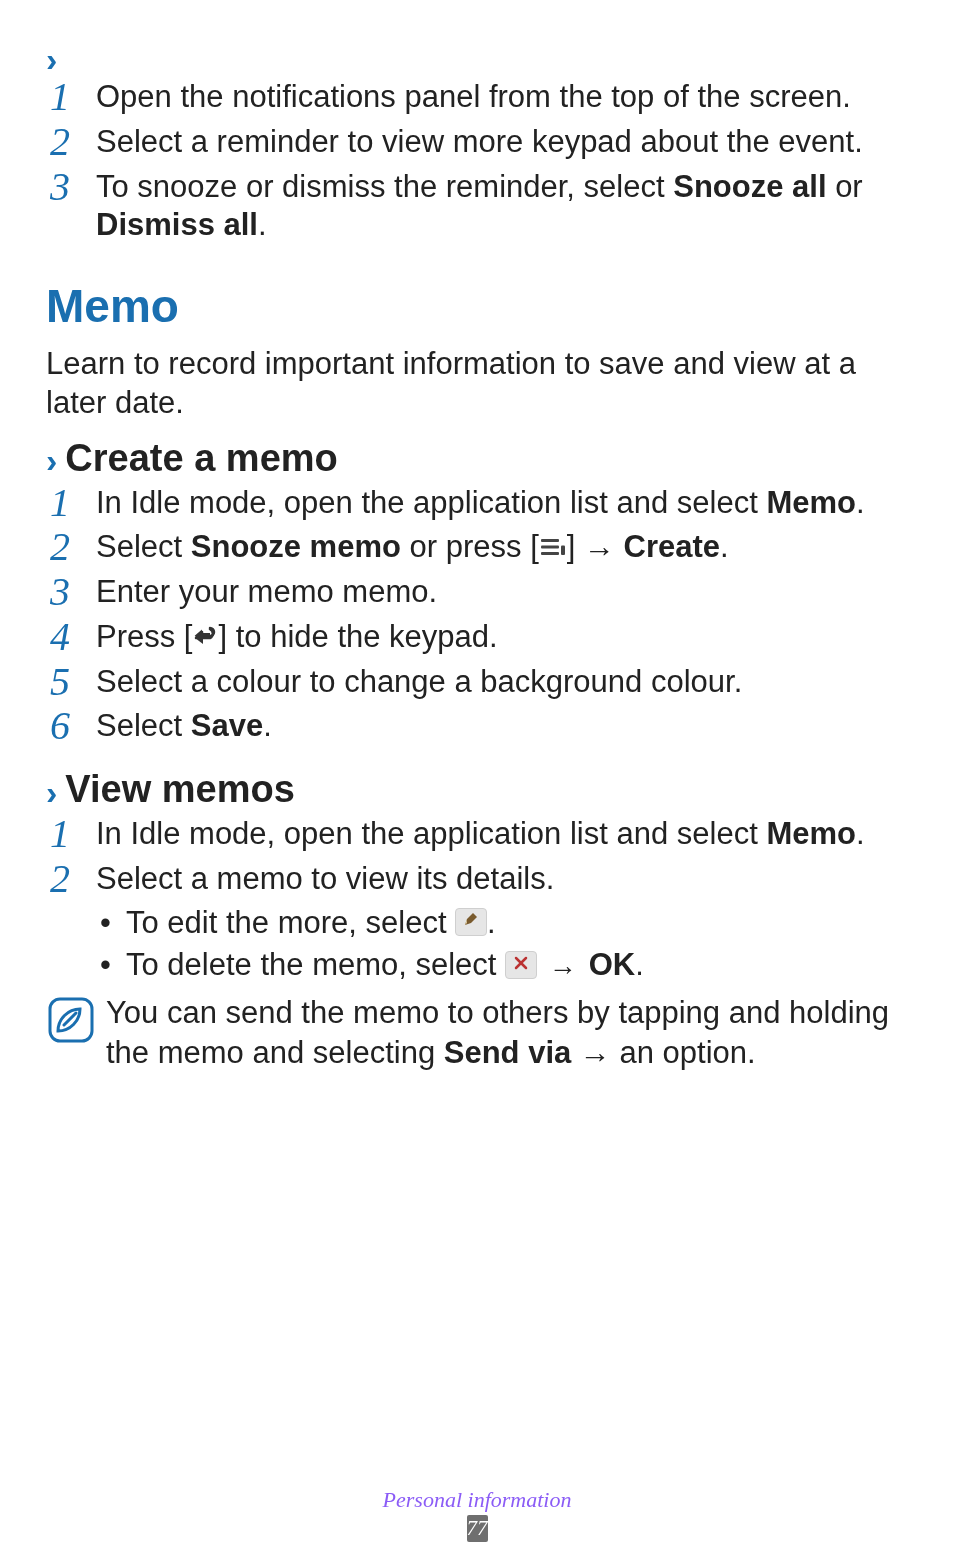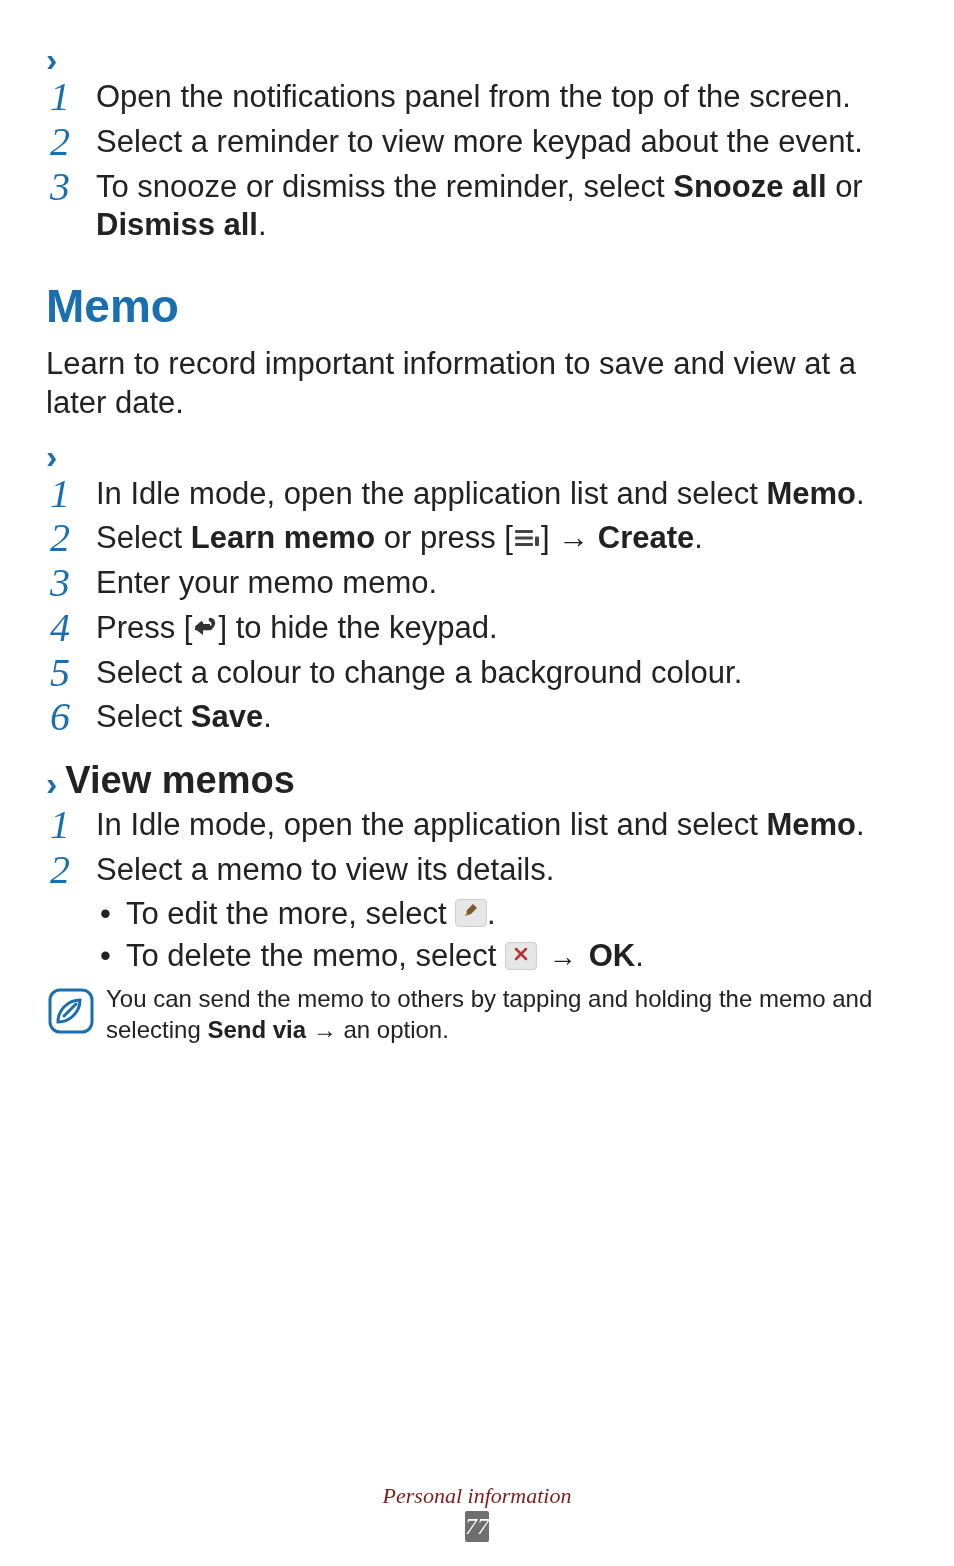--- a/index.html
+++ b/index.html
@@ -116,42 +116,42 @@
     margin-left: 0;
   }
   .note-icon {
     flex: 0 0 auto;
     width: 50px;
     height: 50px;
     margin-right: 10px;
     margin-top: 2px;
   }
   .note-text {
-    font-size: 24px;
+    font-size: 31px;
     line-height: 1.28;
   }
   .footer {
     position: absolute;
     bottom: 24px;
     left: 0;
     width: 100%;
     text-align: center;
   }
   .footer-label {
     font-style: italic;
     font-size: 22px;
-    color: #7f1d1d;
+    color: #8b5cf6;
     font-family: Georgia, "Times New Roman", serif;
     margin-bottom: 2px;
   }
   .page-badge {
     display: inline-block;
     background: #6f6f6f;
     color: #fff;
-    font-size: 24px;
+    font-size: 21px;
     font-family: Georgia, "Times New Roman", serif;
     font-style: italic;
     padding: 1px 0;
     border-radius: 2px;
     line-height: 1.2;
   }
 </style>
 </head>
 <body>
 
@@ -171,27 +171,28 @@
     <li>
       <span>To snooze or dismiss the reminder, select </span><span class="bold">Snooze all</span><span> or </span><span class="bold">Dismiss all</span><span>.</span>
     </li>
   </ol>
 
   <h1 class="section">Memo</h1>
   <p class="intro">Learn to record important information to save and view at a later date.</p>
 
   <h2 class="subhead">
     <span class="chevron">›</span>
+    <span>Create a memo</span>
   </h2>
   <ol class="steps">
     <li>
       <span>In Idle mode, open the application list and select </span><span class="bold">Memo</span><span>.</span>
     </li>
     <li>
-      <span>Select </span><span class="bold">Learn memo</span><span> or press [</span><svg class="menu-svg" viewBox="0 0 28 22">
+      <span>Select </span><span class="bold">Snooze memo</span><span> or press [</span><svg class="menu-svg" viewBox="0 0 28 22">
           <rect x="2" y="3" width="18" height="3" rx="1" fill="#444"></rect>
           <rect x="2" y="9.5" width="18" height="3" rx="1" fill="#444"></rect>
           <rect x="2" y="16" width="18" height="3" rx="1" fill="#444"></rect>
           <rect x="22" y="9.5" width="4" height="9.5" rx="1" fill="#444"></rect>
         </svg><span>] → </span><span class="bold">Create</span><span>.</span>
     </li>
     <li>
       <span>Enter your memo memo.</span>
     </li>
     <li>

